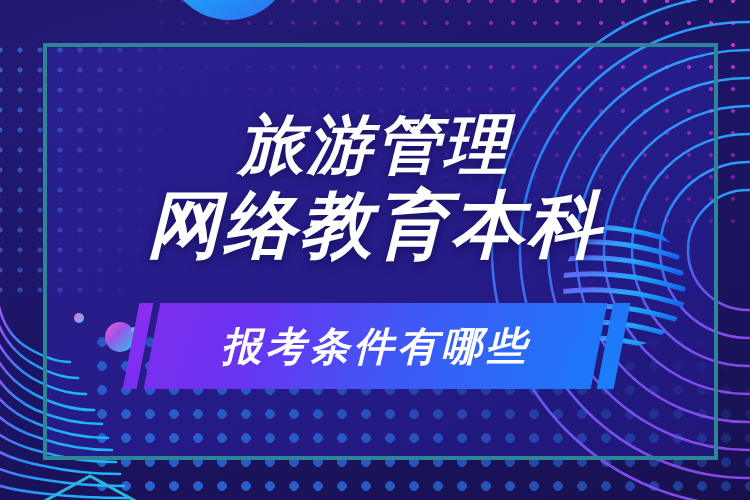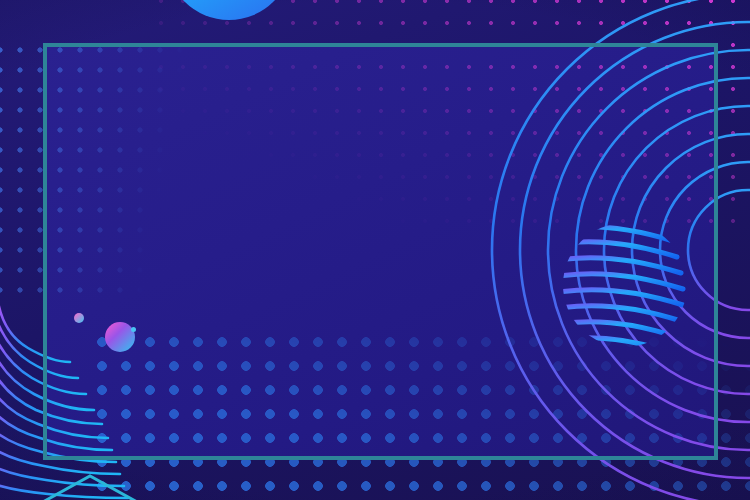--- a/index.html
+++ b/index.html
@@ -279,15 +279,25 @@
     <path d="M4 38 L 62 6 L 120 38" fill="none" stroke="#2bb6d8" stroke-width="3"></path>
   </svg>
 
   <div class="top-circle"></div>
   <div class="circ-a"></div>
   <div class="circ-b"></div>
   <div class="circ-c"></div>
 
   <div class="frame"></div>
 
-
+  <div class="headline">
+    <span class="line line1">旅游管理</span>
+    <span class="line line2">网络教育本科</span>
+  </div>
+
+  <div class="band-wrap">
+    <div class="band-left-bar"></div>
+    <div class="band-main"></div>
+    <div class="band-right-bar"></div>
+    <div class="band-text">报考条件有哪些</div>
+  </div>
 
 </div>
 
 </body></html>

